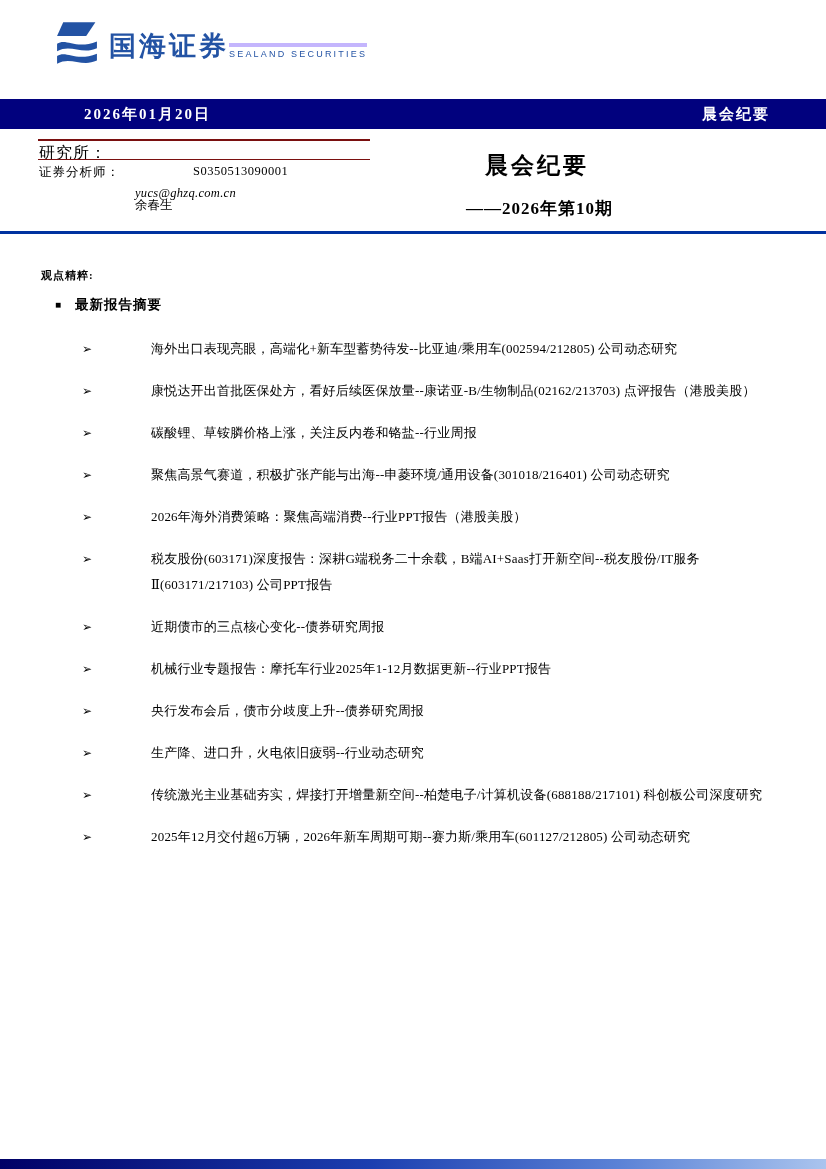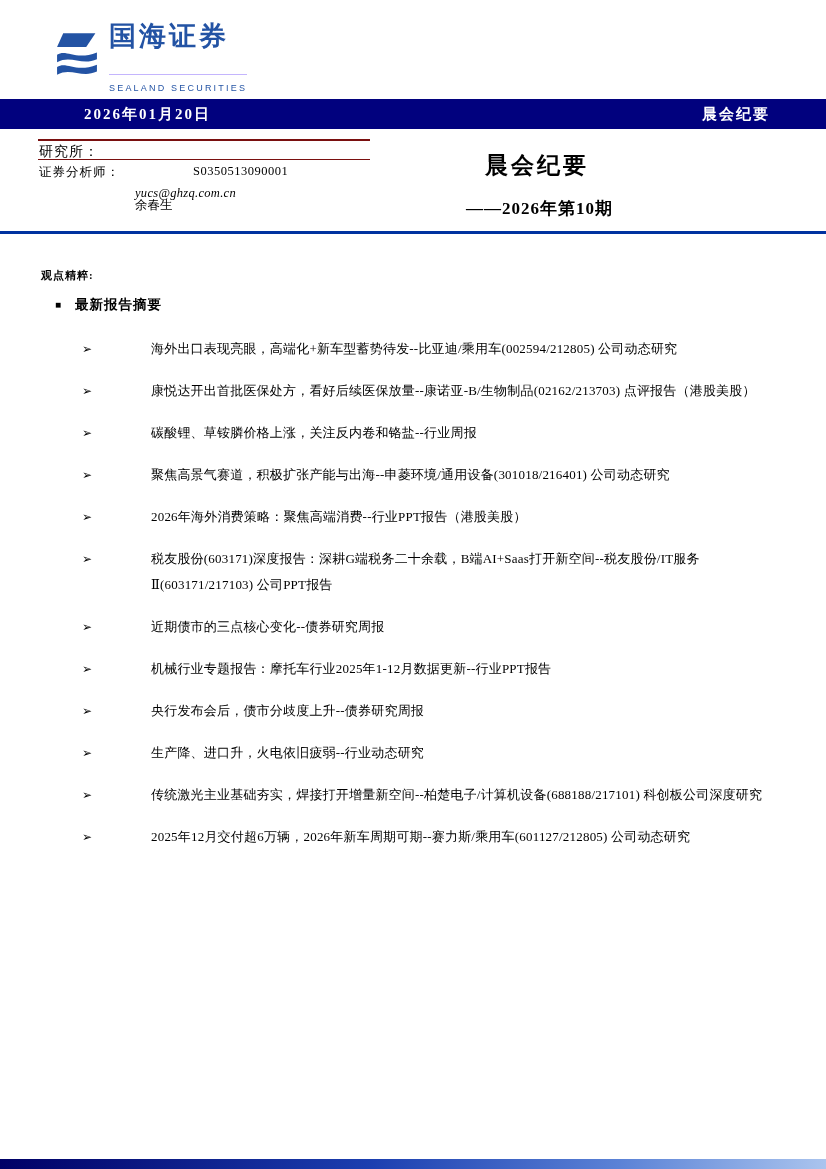--- a/index.html
+++ b/index.html
@@ -21,36 +21,36 @@
   
   .brand {
     position: absolute;
     top: 20px;
     left: 54px;
     display: flex;
     align-items: center;
     gap: 9px;
   }
   .brand-icon { width: 46px; height: 52px; flex: none; }
-  .brand-text { display: flex; flex-direction: column; gap: 16px; }
+  .brand-text { display: flex; flex-direction: row; }
   .brand-cn {
     font-size: 27px;
     font-weight: bold;
     color: #2353a4;
     letter-spacing: 3px;
     line-height: 1.2;
     white-space: nowrap;
   }
   .brand-en {
     font-size: 9px;
     color: #2353a4;
     letter-spacing: 2.2px;
-    border-top: 1px solid #c4b5fd;
-    padding-top: 8px;
-    margin-top: 6px;
+    border-top: 4px solid #c4b5fd;
+    padding-top: 2px;
+    margin-top: 13px;
     font-family: "Liberation Sans", sans-serif;
     white-space: nowrap;
   }
 
   
   .banner {
     position: absolute;
     top: 99px;
     left: 0;
     width: 826px;
@@ -72,22 +72,23 @@
     position: absolute;
     top: 139px;
     left: 38px;
     width: 332px;
     border-top: 2px solid #7a1010;
   }
   .meta-institute {
     position: absolute;
     top: 143px;
     left: 39px;
-    font-size: 14px;
+    font-size: 16px;
     letter-spacing: 1px;
+    text-decoration: underline;
   }
   .meta-rule-mid {
     position: absolute;
     top: 159px;
     left: 38px;
     width: 332px;
     border-top: 1px solid #7a1010;
   }
   .analyst-row {
     position: absolute;

